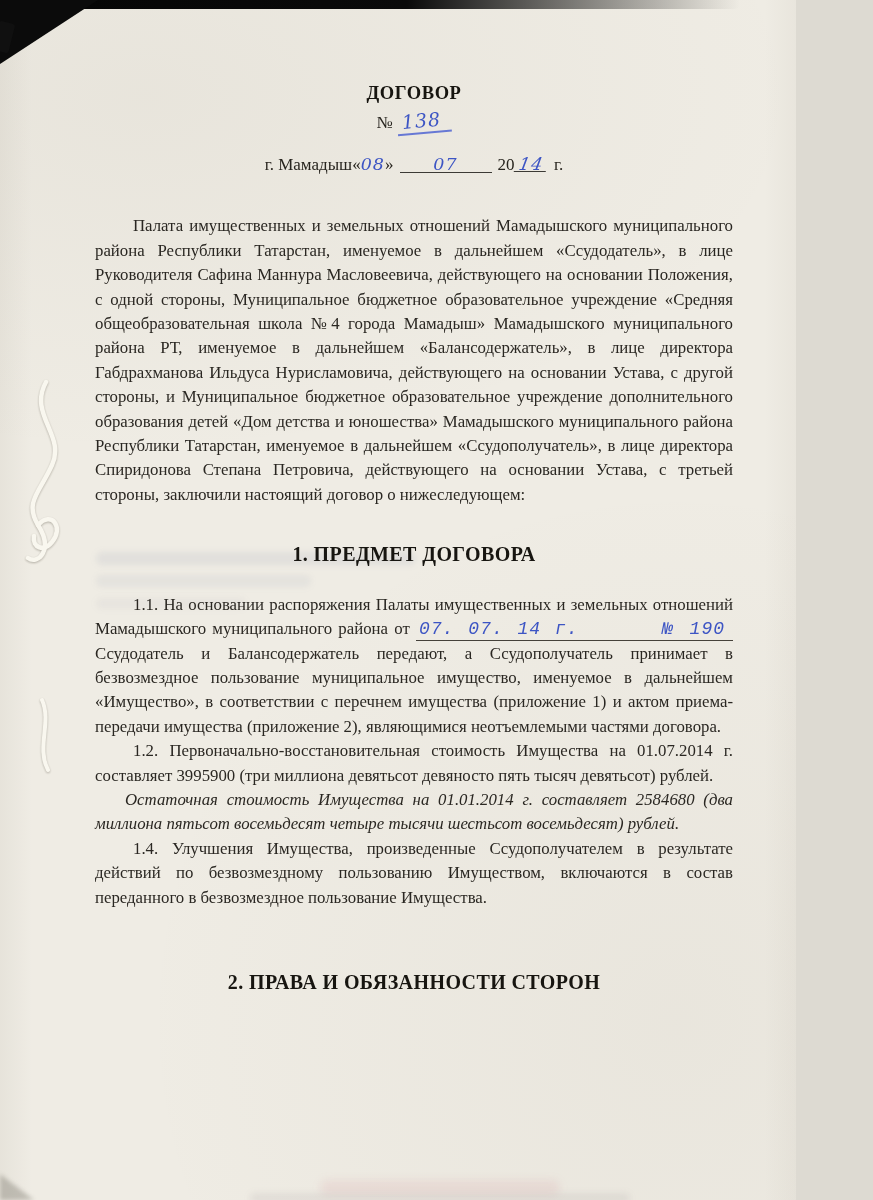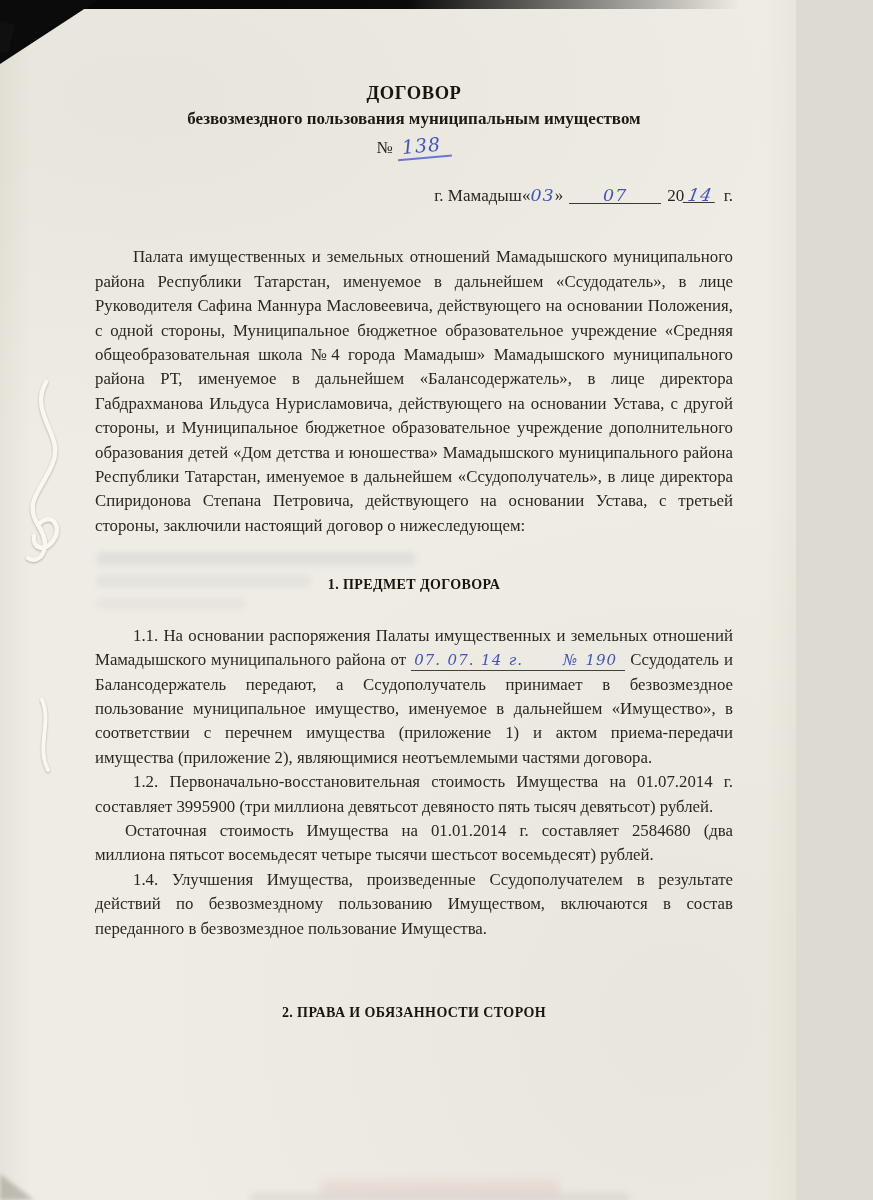--- a/index.html
+++ b/index.html
@@ -61,46 +61,46 @@
   .hw{
     font-family:"DejaVu Serif",serif;font-style:italic;
     color:#3d55c4;letter-spacing:1px;
   }
   .num{
     display:inline-block;font-size:19px;padding:0 10px 0 5px;margin-left:4px;
     border-bottom:2px solid rgba(80,100,210,.85);
     transform:rotate(-5deg) translateY(-1px);
   }
   .dateline{
-    display:flex;justify-content:flex-end;align-items:baseline;
-    margin-top:23px;font-size:17px;
+    display:flex;justify-content:center;align-items:baseline;
+    margin-top:17px;font-size:17px;
   }
   .date .blank{
     display:inline-block;width:92px;border-bottom:1.2px solid #3c3a35;
     text-align:center;margin:0 6px;line-height:14px;
   }
   .date .hw{font-size:17.5px;}
   .date .yr{
     display:inline-block;border-bottom:1.2px solid #3c3a35;
     padding:0 4px;margin-right:3px;transform:skew(-10deg);line-height:14px;
   }
   .para{
     margin:0;text-align:justify;text-indent:38px;color:#2a2722;
   }
   .preamble{margin-top:37px;}
   .heading{
-    margin:35px 0 26px 0;text-align:center;font-size:14px;font-weight:bold;
+    margin:35px 0 26px 0;text-align:center;font-size:20px;font-weight:bold;
     letter-spacing:.4px;color:#171510;
   }
   .h2gap{margin-top:60px;margin-bottom:24px;}
   .fill{
     border-bottom:1.3px solid #45413a;
-    padding:0 8px 1px 3px;font-size:15px;white-space:nowrap;
+    padding:0 8px 1px 3px;font-size:18px;white-space:nowrap;font-family:Liberation Mono, monospace;
   }
-  .last{text-indent:30px;}
+  .last{text-indent:30px;font-style:italic;}
 </style>
 </head>
 <body>
 
 <div class="page">
 
   <div class="scan-strip-top"></div>
   <div class="corner-tl"></div>
   <div class="edge-blob"></div>
   <div class="corner-bl"></div>
@@ -115,30 +115,29 @@
 
   <div class="ghost g1"></div>
   <div class="ghost g2"></div>
   <div class="ghost g3"></div>
   <div class="ghost g4"></div>
   <div class="ghost g5"></div>
 
   <div class="content">
 
     <h1 class="t1">ДОГОВОР</h1>
-    <div class="t2">безвозмездного пользования муниципальным имуществом</div>
 
     <div class="numline">
       <span>№</span><span class="hw num">138</span>
     </div>
 
     <div class="dateline">
       <span class="city">г. Мамадыш</span>
       <span class="date">
-        <span>«</span><span class="hw">03</span><span>»</span><span class="blank"><span class="hw">07</span></span><span>20</span><span class="hw yr">14</span> <span>г.</span>
+        <span>«</span><span class="hw">08</span><span>»</span><span class="blank"><span class="hw">07</span></span><span>20</span><span class="hw yr">14</span> <span>г.</span>
       </span>
     </div>
 
     <p class="para preamble">Палата имущественных и земельных отношений Мамадышского муниципального района Республики Татарстан, именуемое в дальнейшем «Ссудодатель», в лице Руководителя Сафина Маннура Масловеевича, действующего на основании Положения, с одной стороны, Муниципальное бюджетное образовательное учреждение «Средняя общеобразовательная школа №4 города Мамадыш» Мамадышского муниципального района РТ, именуемое в дальнейшем «Балансодержатель», в лице директора Габдрахманова Ильдуса Нурисламовича,  действующего на основании Устава,  с другой стороны, и Муниципальное бюджетное образовательное учреждение дополнительного образования детей «Дом детства и юношества» Мамадышского муниципального района Республики Татарстан, именуемое в дальнейшем «Ссудополучатель», в лице директора Спиридонова Степана Петровича, действующего на основании Устава, с третьей стороны, заключили настоящий договор о нижеследующем:</p>
 
     <h2 class="heading">1. ПРЕДМЕТ ДОГОВОРА</h2>
 
     <p class="para"><span>1.1. На основании распоряжения Палаты имущественных и земельных отношений  Мамадышского муниципального района от</span> <span class="hw fill">07. 07. 14 г.&nbsp;&nbsp;&nbsp;&nbsp;&nbsp;&nbsp;№ 190</span> <span>Ссудодатель и Балансодержатель передают, а Ссудополучатель принимает в безвозмездное пользование муниципальное имущество, именуемое в дальнейшем «Имущество», в соответствии с перечнем имущества (приложение 1) и актом приема-передачи имущества (приложение 2), являющимися неотъемлемыми частями договора.</span></p>
 
     <p class="para">1.2. Первоначально-восстановительная стоимость Имущества на 01.07.2014 г. составляет 3995900 (три миллиона девятьсот девяносто пять тысяч девятьсот) рублей.</p>

